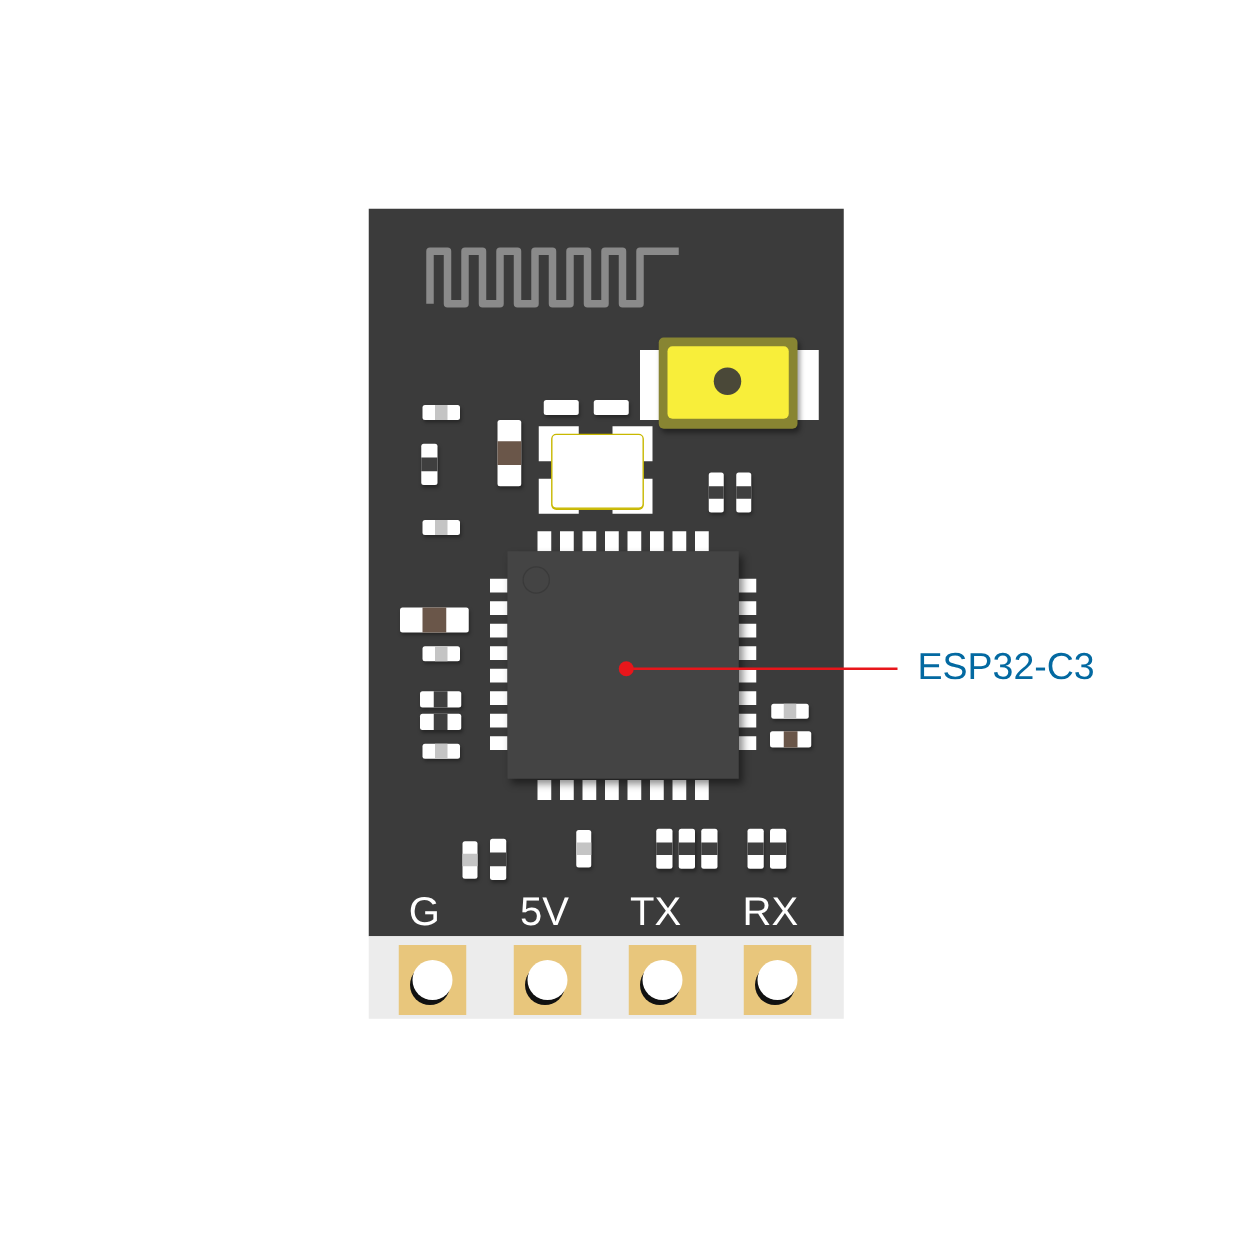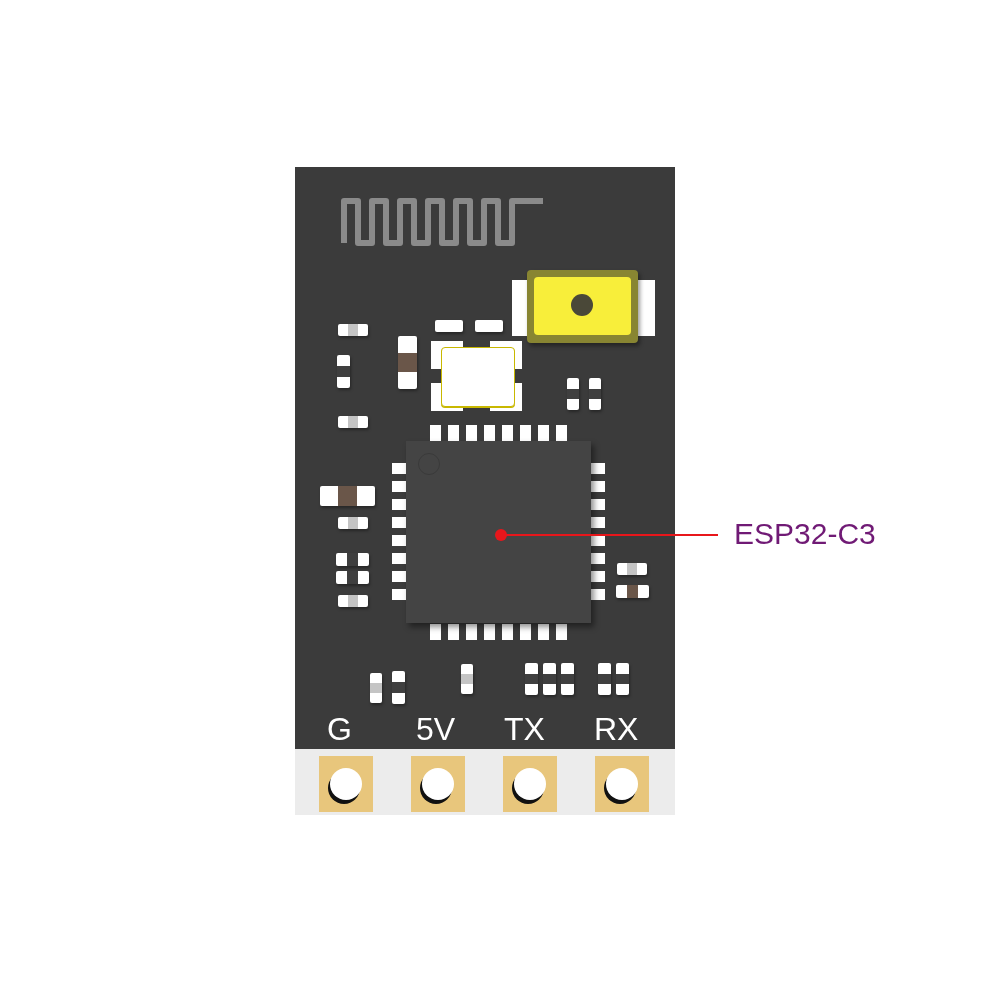--- a/index.html
+++ b/index.html
@@ -17,21 +17,21 @@
   .brown .mid{background:#6a5649;}
   .pad{position:absolute;background:#fff;}
   .chip{left:406px;top:441px;width:185px;height:182px;background:#444;box-shadow:3px 4px 6px rgba(0,0,0,.45);}
   .pin1{left:418px;top:453px;width:20px;height:20px;border-radius:50%;border:1px solid #3a3a3a;}
   .pinpad{position:absolute;background:#fff;}
   .label{position:absolute;color:#fff;font-size:32px;font-family:"Liberation Sans",sans-serif;line-height:1;}
   .hole-pad{position:absolute;width:54px;height:56px;background:#e8c67c;}
   .hole-pad .hole{position:absolute;left:11px;top:12px;width:32px;height:32px;border-radius:50%;background:#fff;box-shadow:-2px 4px 0 #111;}
   .callout-line{left:501px;top:534px;width:217px;height:2px;background:#e8161b;}
   .callout-dot{left:495px;top:529px;width:12px;height:12px;border-radius:50%;background:#e8161b;}
-  .callout-text{left:734px;top:519px;font-size:30px;color:#701a75;font-family:"Liberation Sans",sans-serif;line-height:1;}
+  .callout-text{left:734px;top:519px;font-size:30px;color:#0369a1;font-family:"Liberation Sans",sans-serif;line-height:1;}
   .button-base{left:512px;top:280px;width:143px;height:56px;background:#fff;}
   .button-frame{left:527px;top:270px;width:111px;height:73px;background:#888532;border-radius:4px;box-shadow:2px 3px 4px rgba(0,0,0,.4);}
   .button-face{left:534px;top:277px;width:97px;height:58px;background:#f8ee3a;border-radius:4px;}
   .button-dot{left:571px;top:294px;width:22px;height:22px;border-radius:50%;background:#4a4838;}
   .crystal-pads{left:431px;top:341px;width:91px;height:70px;}
   .crystal{left:441px;top:347px;width:72px;height:58px;background:#fff;border:1px solid #c8b800;border-radius:4px;box-shadow:0 1px 0 #c8b800;}
 </style>
 </head>
 <body>
 

